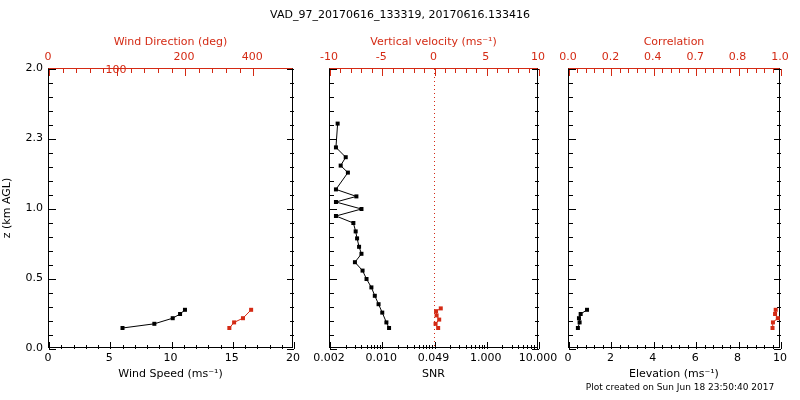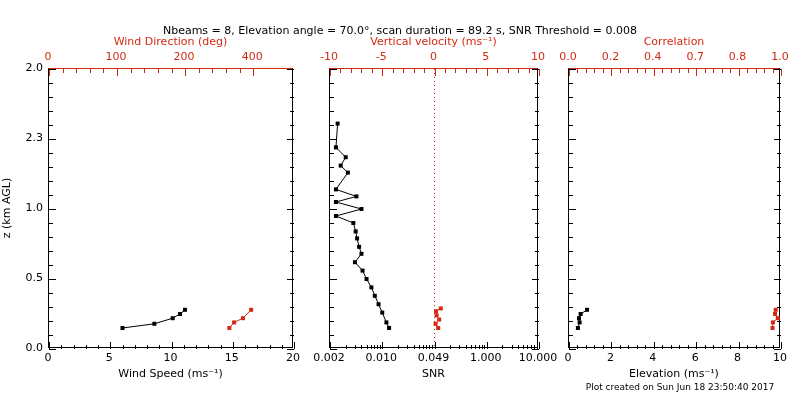--- a/index.html
+++ b/index.html
@@ -27,21 +27,21 @@
   .panel svg{position:absolute;left:0;top:0;overflow:visible;}
 
   .tickmark{position:absolute;background:#000;width:1px;}
   .tickmark.red{background:#d42a14;}
 </style>
 </head>
 <body>
 
 <div id="root">
 
-  <div class="txt subtitle" style="transform:translateX(-50%);">Nbeams = 8, Elevation angle = 70.0°, scan duration = 89.2 s, SNR Threshold = 0.008</div>
+  <div class="txt title" style="transform:translateX(-50%);">VAD_97_20170616_133319, 20170616.133416</div>
 
   <div class="ylabel">z (km AGL)</div>
 
   <div id="panels">
       <div class="panel" style="left: 48px; width: 245px;">
         <div class="tickmark" style="left: 0px; top: 273px; height: 7px;"></div>
         <div class="tickmark" style="left: 61.25px; top: 273px; height: 7px;"></div>
         <div class="tickmark" style="left: 122.5px; top: 273px; height: 7px;"></div>
         <div class="tickmark" style="left: 183.75px; top: 273px; height: 7px;"></div>
         <div class="tickmark" style="left: 245px; top: 273px; height: 7px;"></div>
@@ -455,21 +455,21 @@
     <div class="txt tick" style="left: 43px; top: 272px; transform: translateX(-100%);">0.5</div>
     <div class="txt tick" style="left: 43px; top: 202px; transform: translateX(-100%);">1.0</div>
     <div class="txt tick" style="left: 43px; top: 132px; transform: translateX(-100%);">2.3</div>
     <div class="txt tick" style="left: 43px; top: 62px; transform: translateX(-100%);">2.0</div>
     <div class="txt tick" style="left: 48px; top: 352px; transform: translateX(-50%);">0</div>
     <div class="txt tick" style="left: 109.25px; top: 352px; transform: translateX(-50%);">5</div>
     <div class="txt tick" style="left: 170.5px; top: 352px; transform: translateX(-50%);">10</div>
     <div class="txt tick" style="left: 231.75px; top: 352px; transform: translateX(-50%);">15</div>
     <div class="txt tick" style="left: 293px; top: 352px; transform: translateX(-50%);">20</div>
     <div class="txt tick red" style="left: 48px; top: 51px; transform: translateX(-50%);">0</div>
-    <div class="txt tick red" style="left: 116.056px; top: 51px; transform: translateX(-50%);">100</div>
+    <div class="txt tick red" style="left: 116.056px; top: 64px; transform: translateX(-50%);">100</div>
     <div class="txt tick red" style="left: 184.111px; top: 51px; transform: translateX(-50%);">200</div>
     <div class="txt tick red" style="left: 252.167px; top: 51px; transform: translateX(-50%);">400</div>
     <div class="txt axlabel red" style="left: 170.5px; top: 36px; transform: translateX(-50%);">Wind Direction (deg)</div>
     <div class="txt axlabel" style="left: 170.5px; top: 368px; transform: translateX(-50%);">Wind Speed (ms⁻¹)</div>
     <div class="txt tick" style="left: 329px; top: 352px; transform: translateX(-50%);">0.002</div>
     <div class="txt tick" style="left: 381.25px; top: 352px; transform: translateX(-50%);">0.010</div>
     <div class="txt tick" style="left: 433.5px; top: 352px; transform: translateX(-50%);">0.049</div>
     <div class="txt tick" style="left: 485.75px; top: 352px; transform: translateX(-50%);">1.000</div>
     <div class="txt tick" style="left: 538px; top: 352px; transform: translateX(-50%);">10.000</div>
     <div class="txt tick red" style="left: 329px; top: 51px; transform: translateX(-50%);">-10</div>

